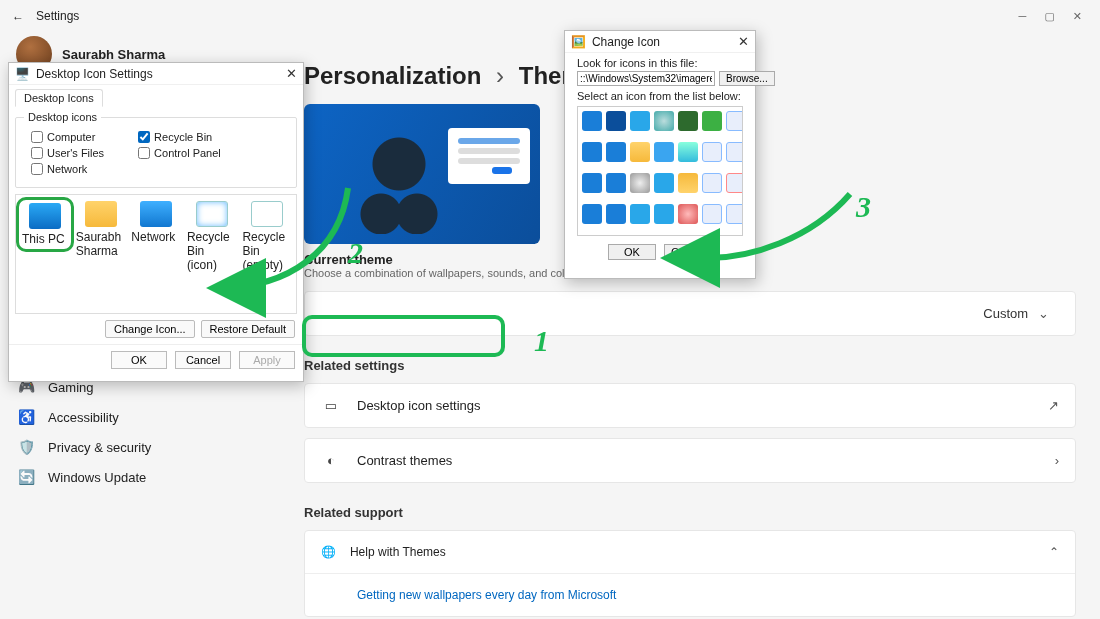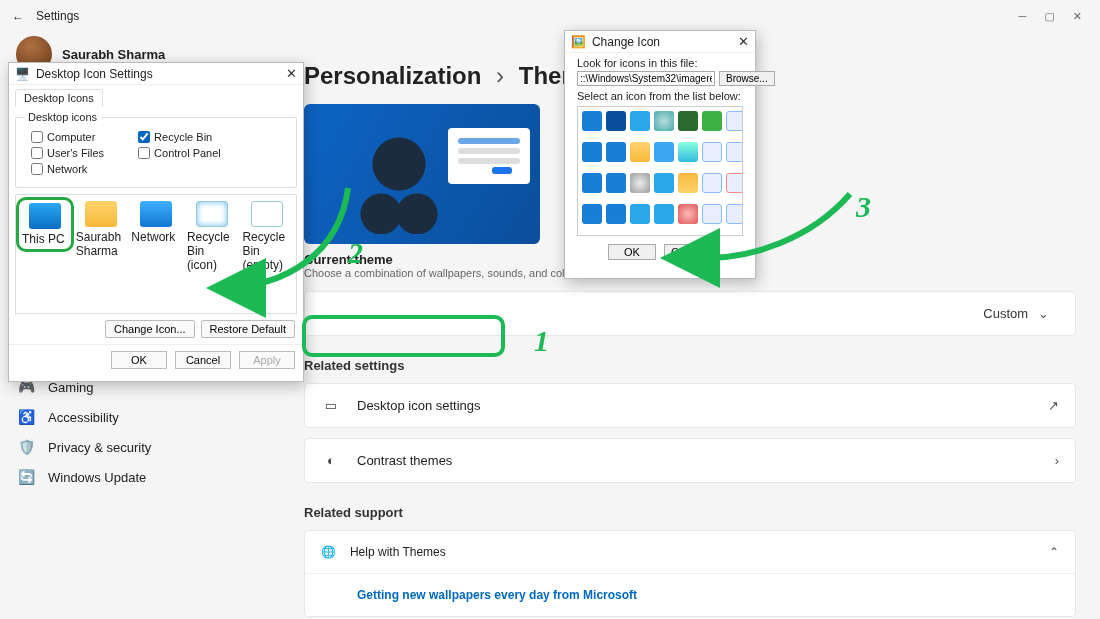--- a/index.html
+++ b/index.html
@@ -101,21 +101,21 @@
   .panel {
     margin-top:10px; background:#fff; border:1px solid #e6e6e6; border-radius:4px;
     display:flex; align-items:center; padding: 14px 16px; gap: 16px;
     font-size: 13px;
   }
   .panel .pic { width:20px; text-align:center; color:#444;}
   .panel .txt { flex:1; }
   .panel .txt small { display:block; font-size:11px; color:#666; }
   .panel .end { color:#555; }
 
-  .link { color:#0067c0; font-size:12px;font-weight:bold; }
+  .link { color:#0067c0; font-size:12px; }
   .support-box { margin-top:10px; background:#fff; border:1px solid #e6e6e6; border-radius:4px;}
   .support-head { display:flex; align-items:center; gap:14px; padding:14px 16px; }
   .support-head .end{margin-left:auto; color:#555;}
   .support-sub { padding:14px 52px; border-top:1px solid #eee; }
 
   
   .dlg-dis {
     position:absolute; left: 8px; top: 62px; width: 296px; height: 320px;
     background:#fff; border:1px solid #bbb; box-shadow: 2px 4px 14px rgba(0,0,0,.25);
     font-size: 11px;

